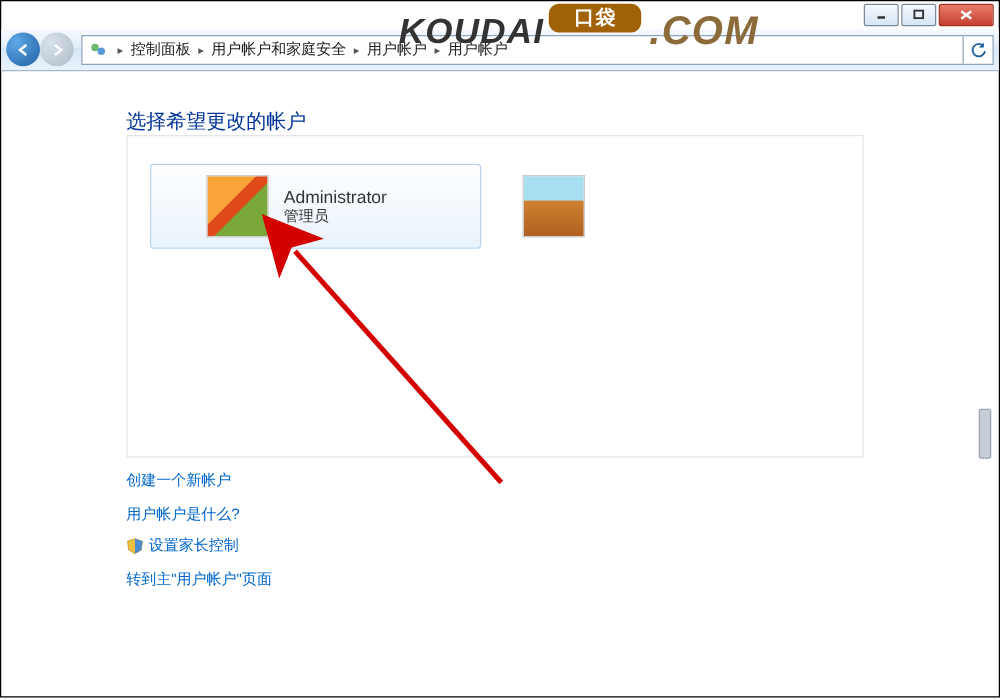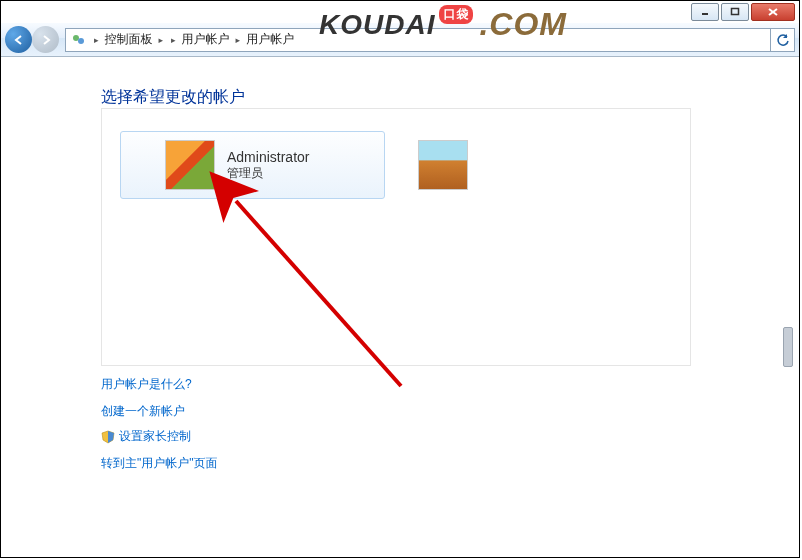--- a/index.html
+++ b/index.html
@@ -44,21 +44,21 @@
 .acct-name { font-size:14px; }
 
 .link { color:#0066cc; font-size:12px; cursor:pointer; display:inline-block; margin-top:10px; }
 
 .section-h { font-size:12px; font-weight:bold; color:#222; margin-top:28px; }
 .shield-link { display:flex; align-items:center; gap:4px; margin-top:8px; }
 .shield { width:14px; height:14px; }
 
 
 .watermark { position:absolute; top:5px; left:318px; font-size:28px; font-weight:bold; font-style:italic; color:#333; letter-spacing:1px; z-index:5; pointer-events:none; display:flex; align-items:center; }
-.watermark .badge { background:#ef4444; color:#fff; font-size:12px; padding:1px 4px; border-radius:8px; font-style:normal; margin-left:4px; position:relative; top:-10px; }
+.watermark .badge { background:#a16207; color:#fff; font-size:16px; padding:1px 20px; border-radius:8px; font-style:normal; margin-left:4px; position:relative; top:-10px; }
 .watermark .dotcom { font-size:32px; color:#8b6b3a; margin-left:6px; }
 
 
 .arrow-svg { position:absolute; top:165px; left:200px; width:260px; height:260px; pointer-events:none; z-index:6; }
 </style>
 </head>
 <body>
 
 <div class="window">
 
@@ -103,20 +103,21 @@
     <div class="breadcrumb">
       <span class="bc-icon">
         <svg width="16" height="16">
             <circle cx="6" cy="6" r="3" fill="#6bb86b"></circle>
             <circle cx="11" cy="9" r="3" fill="#5a9ad8"></circle>
           </svg>
       </span>
       <span class="bc-sep">▸</span>
       <span class="bc-item">控制面板</span>
       <span class="bc-sep">▸</span>
+      <span class="bc-item">用户帐户和家庭安全</span>
       <span class="bc-sep">▸</span>
       <span class="bc-item">用户帐户</span>
       <span class="bc-sep">▸</span>
       <span class="bc-item">用户帐户</span>
       <span style="flex:1"></span>
       <div class="bc-refresh">
         <svg width="14" height="14">
             <path d="M11 4 A5 5 0 1 0 12 8" fill="none" stroke="#1f5fa0" stroke-width="1.5"></path>
             <path d="M11 1 L11 5 L7 5 Z" fill="#1f5fa0"></path>
           </svg>
@@ -134,22 +135,22 @@
           <div class="acct-info">
             <span class="acct-name">Administrator</span>
             <span>管理员</span>
           </div>
         </div>
         <div class="account">
           <div class="acct-pic suitcase"></div>
         </div>
       </div>
 
+      <div><span class="link">创建一个新帐户</span></div>
       <div><span class="link">用户帐户是什么?</span></div>
-      <div><span class="link">创建一个新帐户</span></div>
 
       <div class="shield-link">
         <span class="shield">
           <svg width="14" height="14">
               <path d="M7 1 L13 3 L12 10 L7 13 L2 10 L1 3 Z" fill="#f0c040" stroke="#b08000" stroke-width="0.5"></path>
               <path d="M7 1 L13 3 L12 10 L7 13 Z" fill="#4a8ad0"></path>
             </svg>
         </span>
         <span class="link" style="margin-top:0">设置家长控制</span>
       </div>

